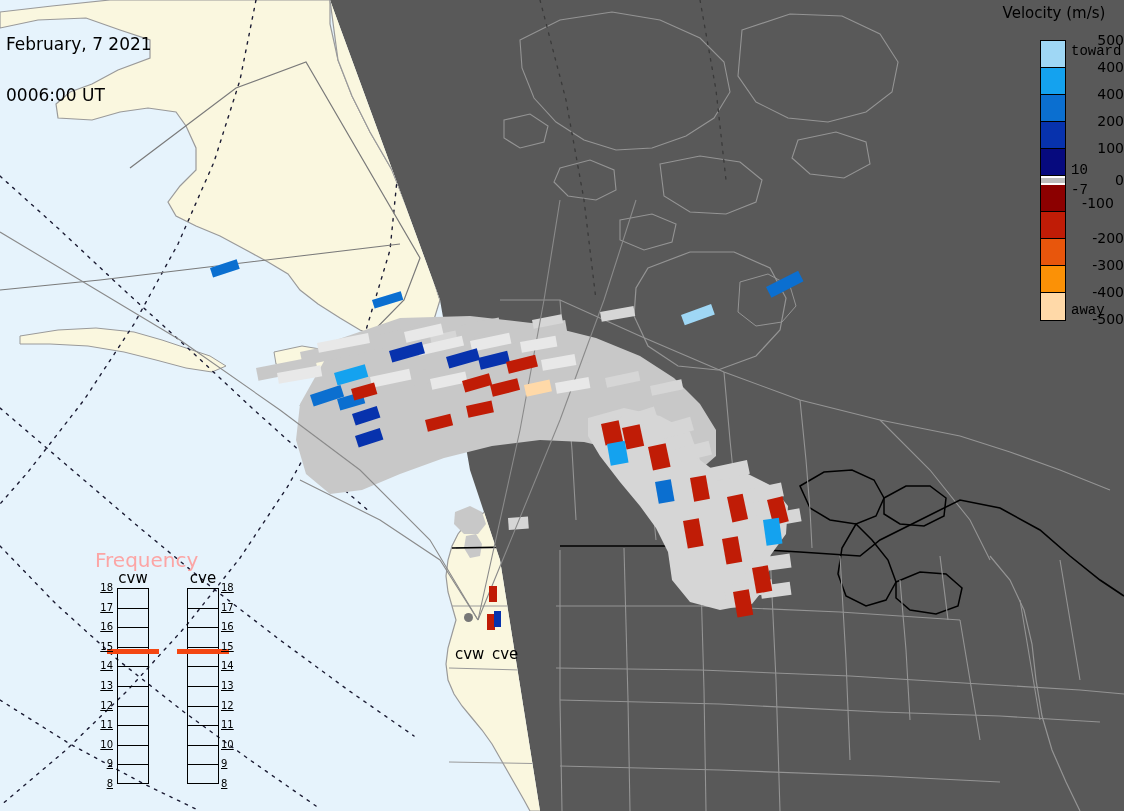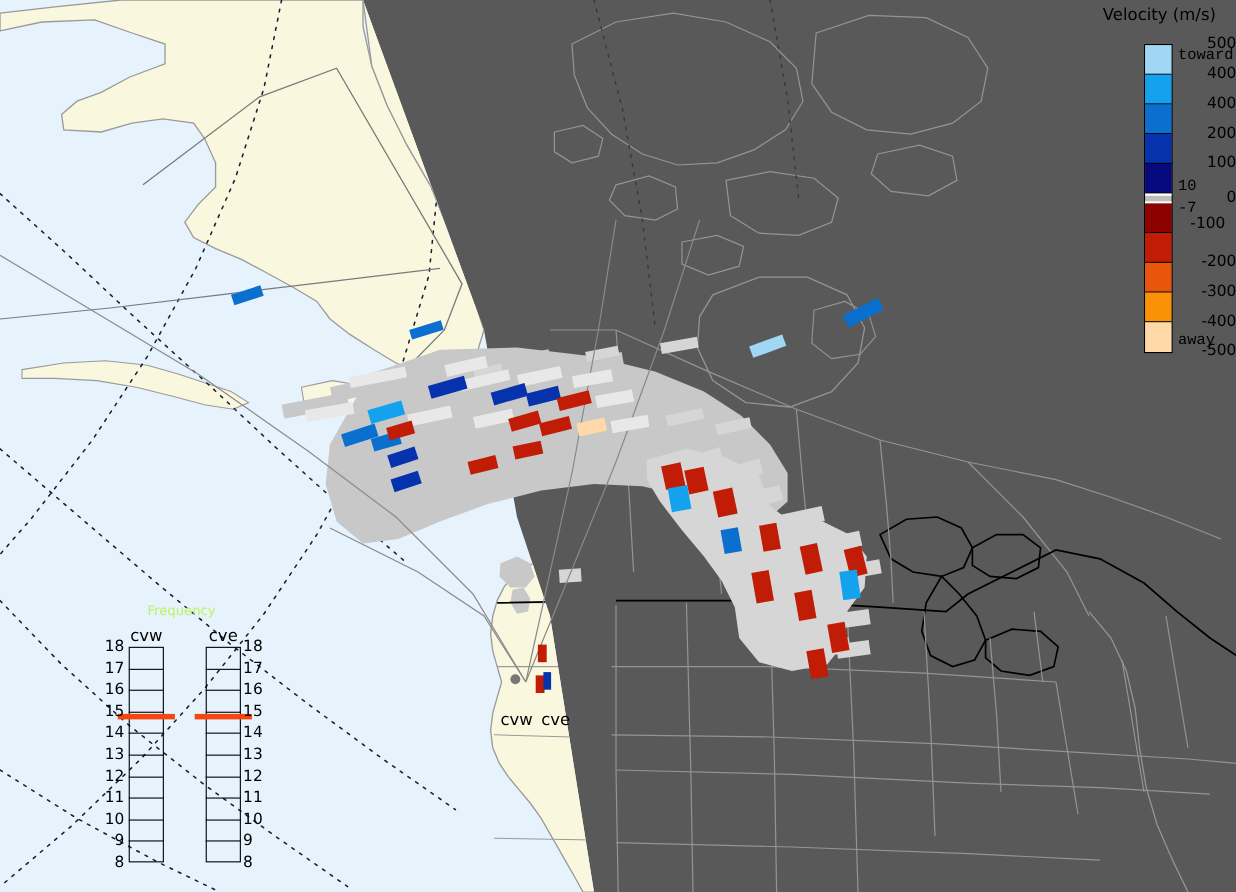--- a/index.html
+++ b/index.html
@@ -25,31 +25,31 @@
     border-bottom:1px solid #000;}
   .cseg.last{border-bottom:none;}
   .czero{position:absolute;left:0;width:100%;box-sizing:border-box;}
   .ctick{position:absolute;right:0px;width:52px;text-align:right;
     font-size:14px;color:#000;line-height:14px;}
   .cside{position:absolute;left:86px;font-size:14px;color:#000;line-height:14px;
     white-space:nowrap;font-family:Liberation Mono, monospace;}
 
   
   #freq{position:absolute;left:95px;top:548px;width:140px;height:240px;}
-  .freq-title{position:absolute;left:0;top:0;width:140px;text-align:center;
-    font-size:12px;color:#bef264;}
+  .freq-title{position:absolute;left:0;top:0;width:140px;text-align:left;
+    font-size:20px;color:#fca5a5;}
   .freq-col{position:absolute;top:40px;width:32px;height:196px;}
   .freq-col .box{position:absolute;left:0;top:0;width:32px;height:196px;
     border:1.5px solid #000;box-sizing:border-box;background:transparent;}
   .freq-col .hline{position:absolute;left:0;width:32px;height:1px;background:#000;}
   .freq-head{position:absolute;top:-19px;width:32px;text-align:center;
     font-size:15px;color:#000;}
   .freq-mark{position:absolute;height:5px;background:#f44611;}
-  .freq-lab{position:absolute;font-size:14px;color:#000;line-height:14px;
-    width:22px;text-align:right;}
+  .freq-lab{position:absolute;font-size:10px;color:#000;line-height:14px;
+    width:22px;text-align:right;text-decoration:underline;}
 
   
   .site-label{position:absolute;font-size:15px;color:#000;white-space:nowrap;}
   .site-dot{position:absolute;width:9px;height:9px;border-radius:50%;
     background:#777;}
 </style>
 </head>
 <body>
 
 <div id="stage">
@@ -292,20 +292,24 @@
       <rect x="683" y="521" width="16" height="28" fill="#c01c06" transform="rotate(-10 683 521)"></rect>
       <rect x="722" y="539" width="16" height="26" fill="#c01c06" transform="rotate(-10 722 539)"></rect>
       <rect x="763" y="520" width="16" height="26" fill="#14a2ef" transform="rotate(-8 763 520)"></rect>
       <rect x="752" y="568" width="16" height="26" fill="#c01c06" transform="rotate(-10 752 568)"></rect>
       <rect x="733" y="592" width="16" height="26" fill="#c01c06" transform="rotate(-10 733 592)"></rect>
       <rect x="489" y="586" width="8" height="16" fill="#c01c06" transform="rotate(0 489 586)"></rect>
       <rect x="487" y="614" width="8" height="16" fill="#c01c06" transform="rotate(0 487 614)"></rect>
       <rect x="494" y="611" width="7" height="16" fill="#0732ad" transform="rotate(0 494 611)"></rect>
     </svg>
 
+  <div class="datestamp">
+    <div>February, 7 2021</div>
+    <div>0006:00 UT</div>
+  </div>
 
   <div id="cbar-wrap">
     <div class="cbar-title">Velocity (m/s)</div>
     <div id="cbar">
         <div class="cseg" style="top: 0px; height: 27px; background: rgb(159, 215, 245);"></div>
         <div class="cseg" style="top: 27px; height: 27px; background: rgb(20, 162, 239);"></div>
         <div class="cseg" style="top: 54px; height: 27px; background: rgb(11, 111, 208);"></div>
         <div class="cseg" style="top: 81px; height: 27px; background: rgb(7, 50, 173);"></div>
         <div class="cseg" style="top: 108px; height: 27px; background: rgb(6, 10, 126);"></div>
         <div class="czero" style="top: 135px; height: 9px; background: rgb(189, 189, 189); border-top: 2px solid rgb(255, 255, 255); border-bottom: 2px solid rgb(255, 255, 255);"></div>

